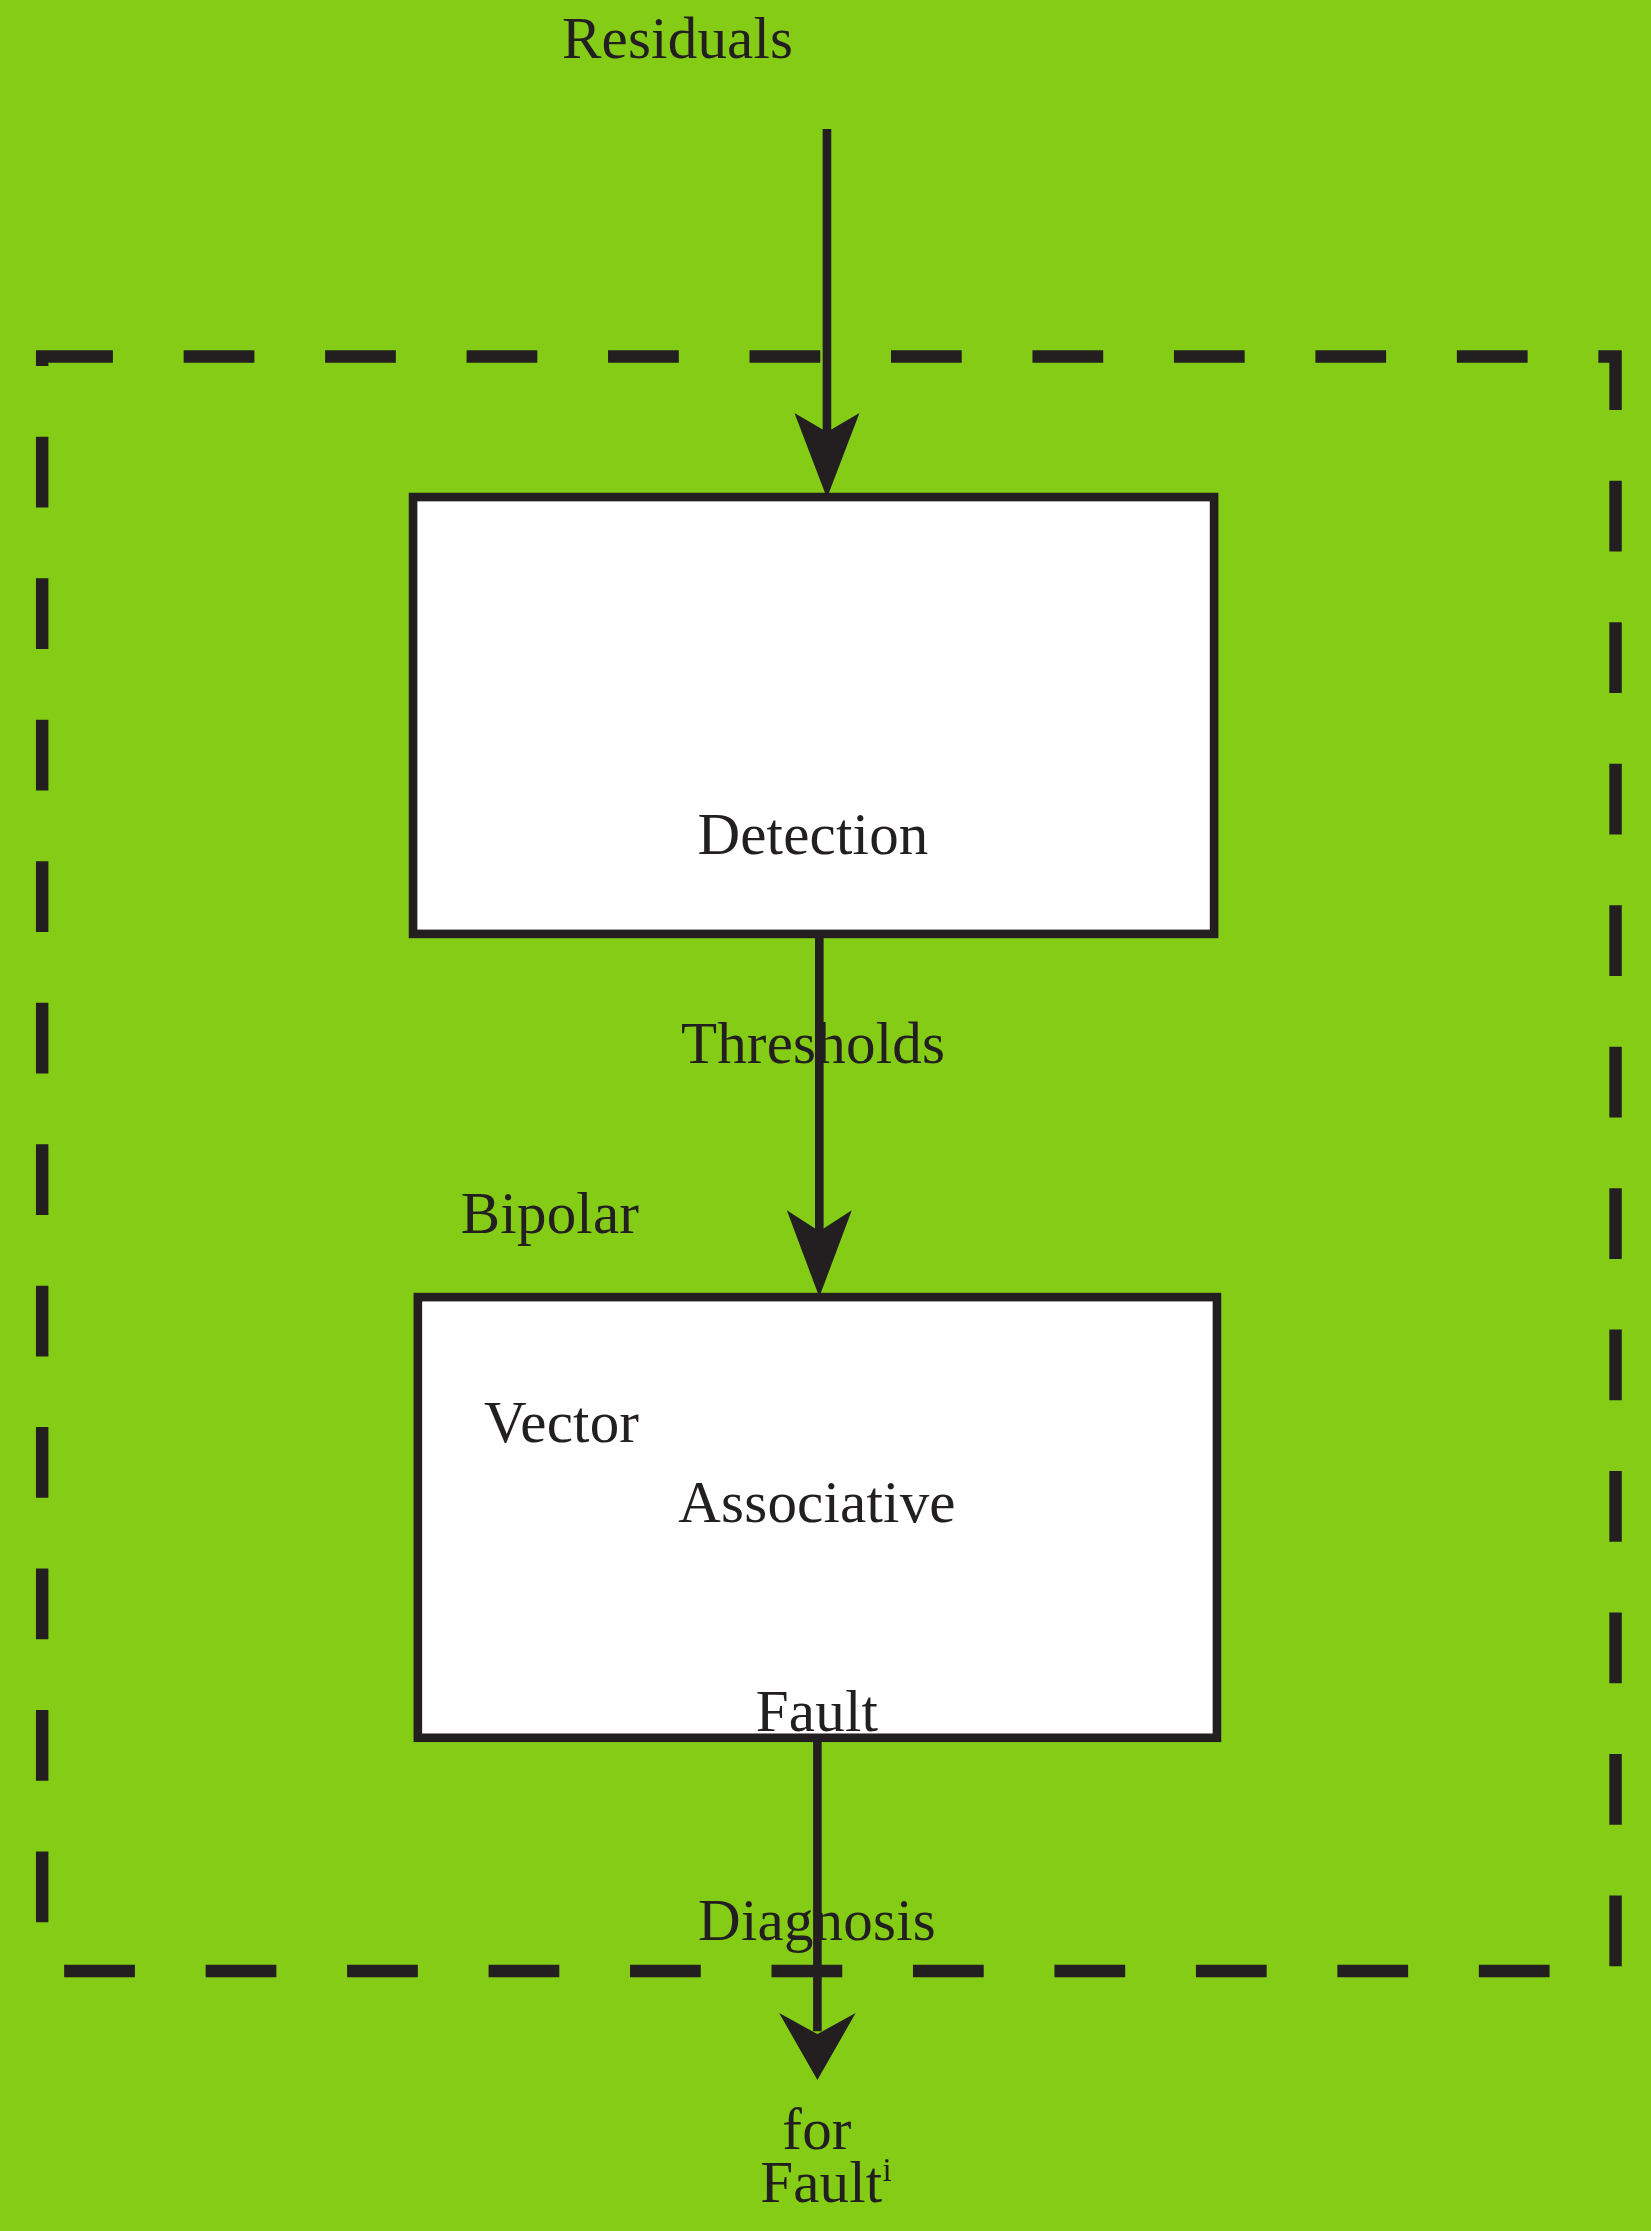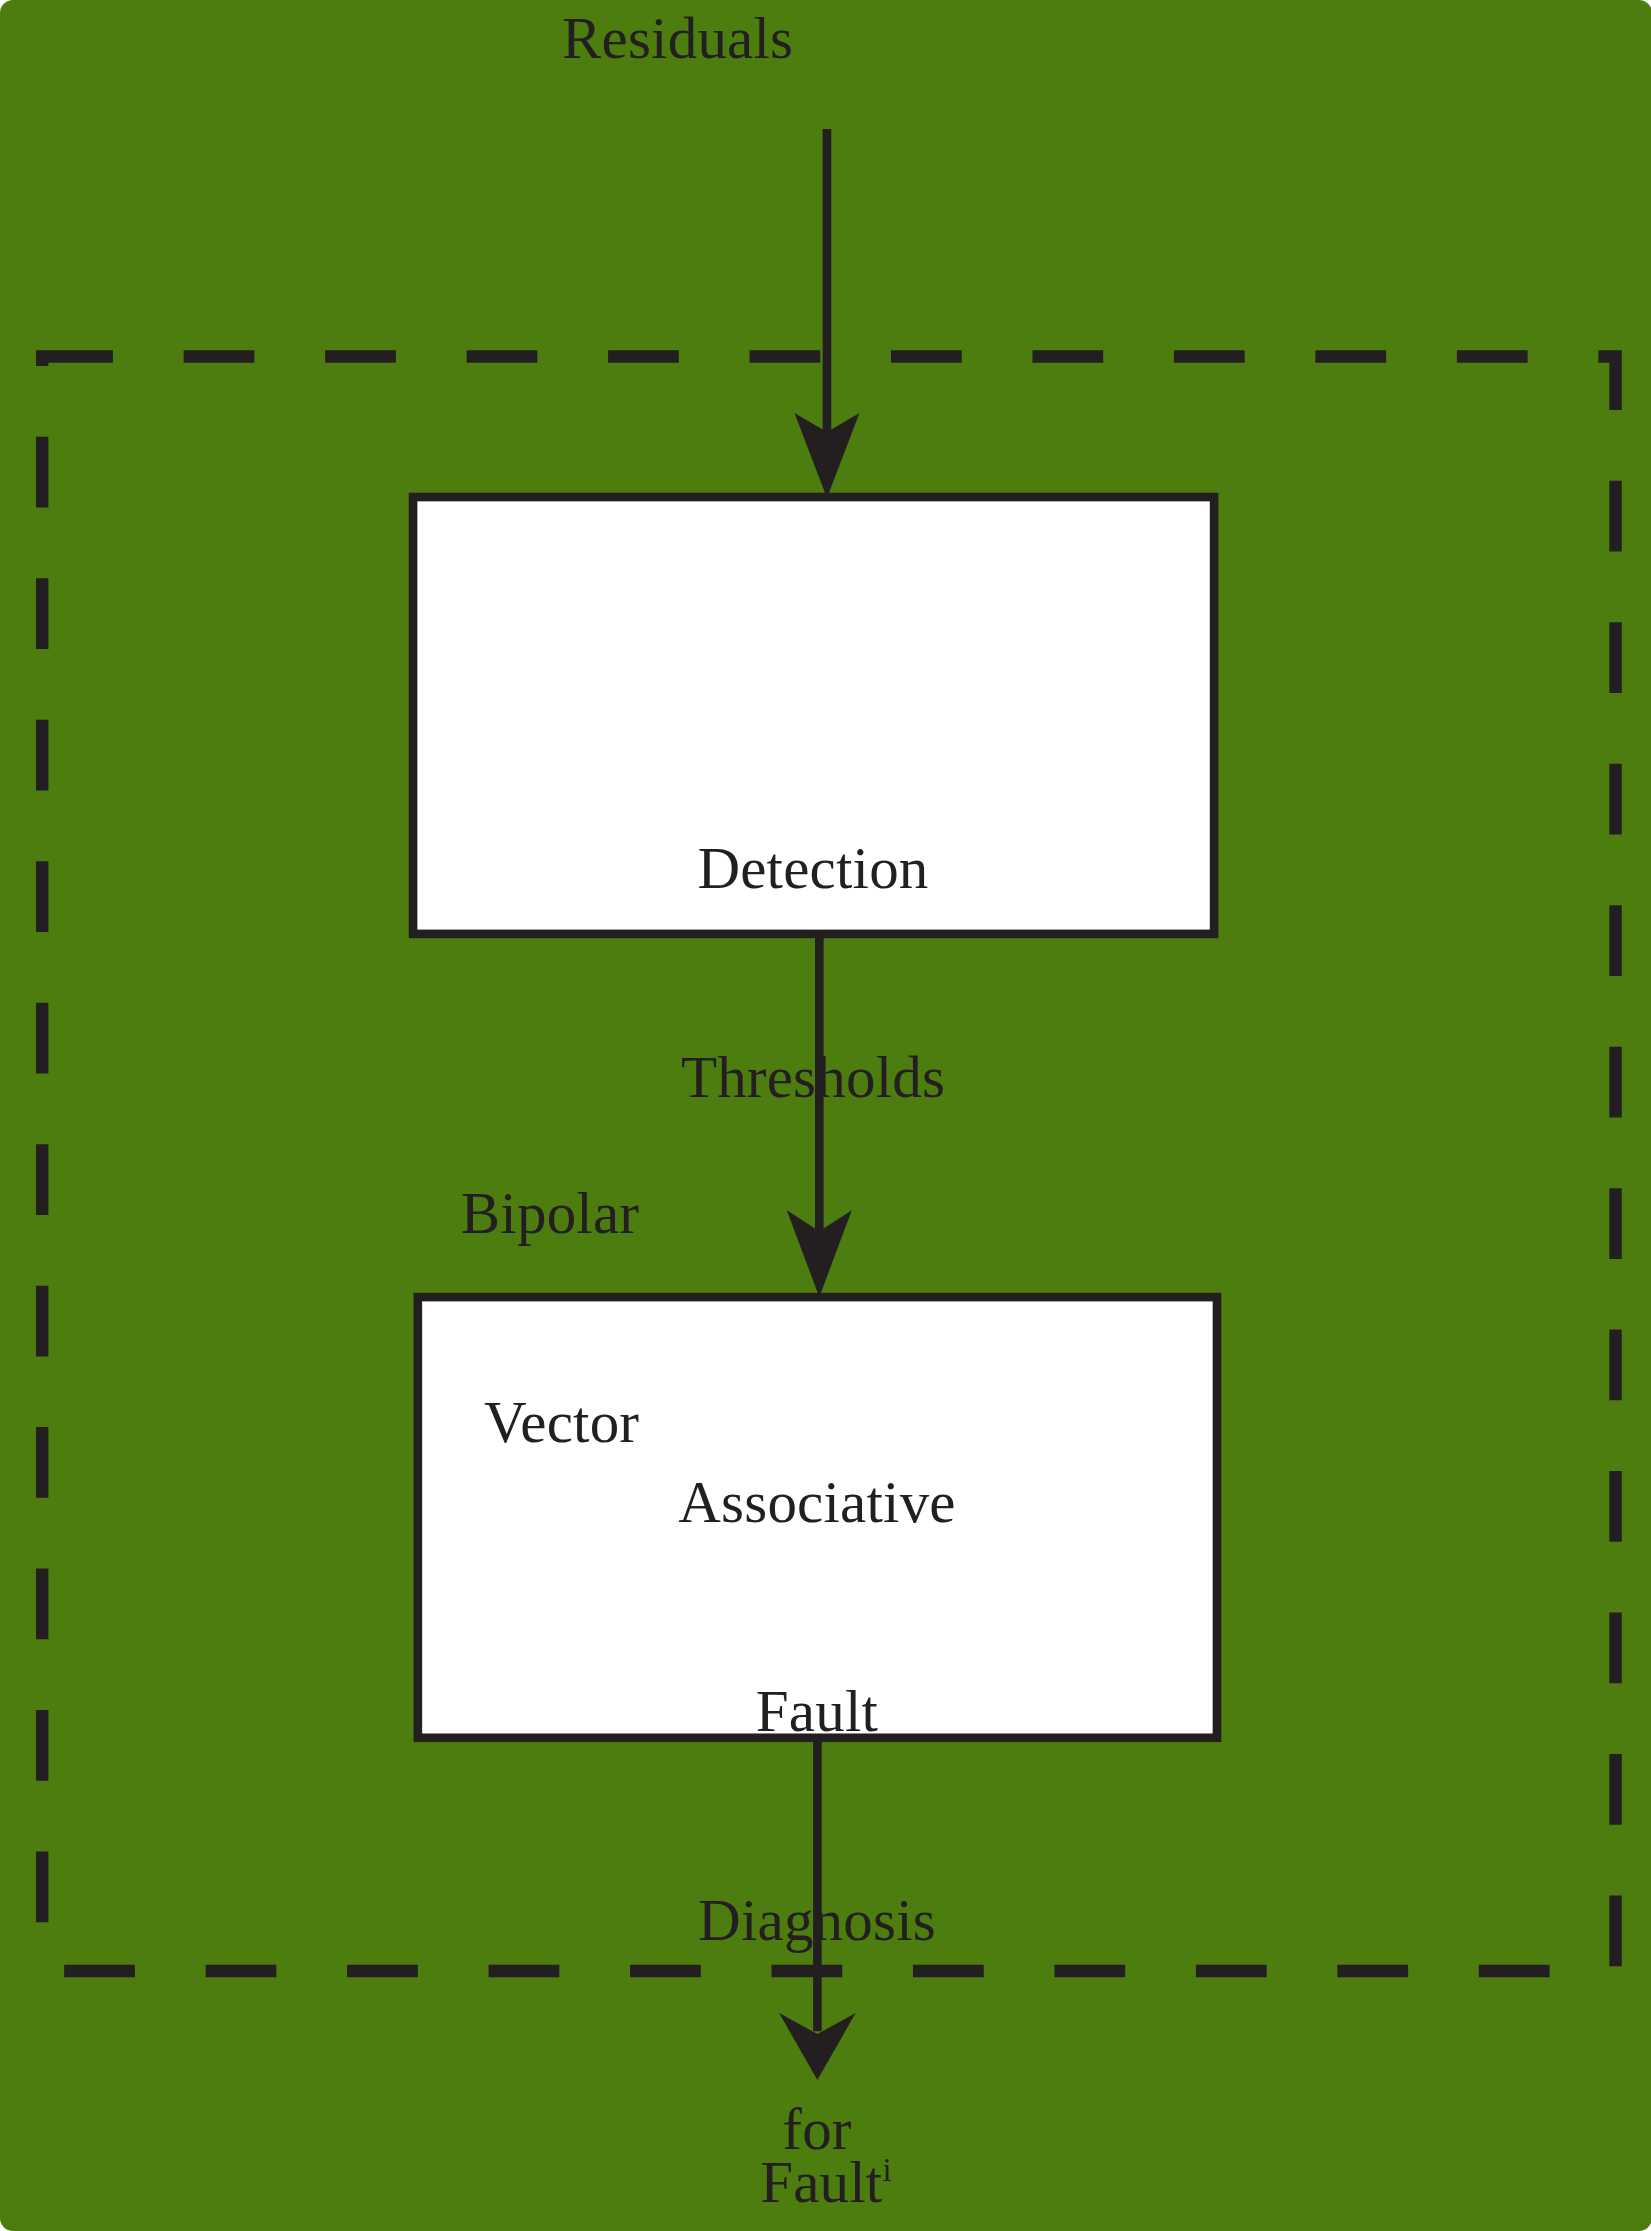--- a/index.html
+++ b/index.html
@@ -7,23 +7,22 @@
     padding: 0;
     background: #ffffff;
   }
   body {
     font-family: "Liberation Serif", "DejaVu Serif", serif;
   }
   #canvas {
     position: relative;
     width: 1652px;
     height: 2231px;
-    background: #4d7c0f;
+    background: #84cc16;
     overflow: hidden;
-    border-radius: 13px;
   }
   #diagram-svg {
     position: absolute;
     left: 0;
     top: 0;
     width: 1652px;
     height: 2231px;
   }
   .lbl {
     position: absolute;
@@ -45,21 +44,21 @@
     transform: translateX(-50%);
     margin-top: 18px;
   }
   #fault-label sup {
     font-size: 0.56em;
     vertical-align: super;
     line-height: 0;
   }
   #detection-thresholds-label {
     left: 813px;
-    top: 695px;
+    top: 661px;
     font-size: 59px;
     text-align: center;
     transform: translateX(-50%);
   }
   #associative-memory-label {
     left: 817px;
     top: 1329px;
     font-size: 59px;
     text-align: center;
     transform: translateX(-50%);

